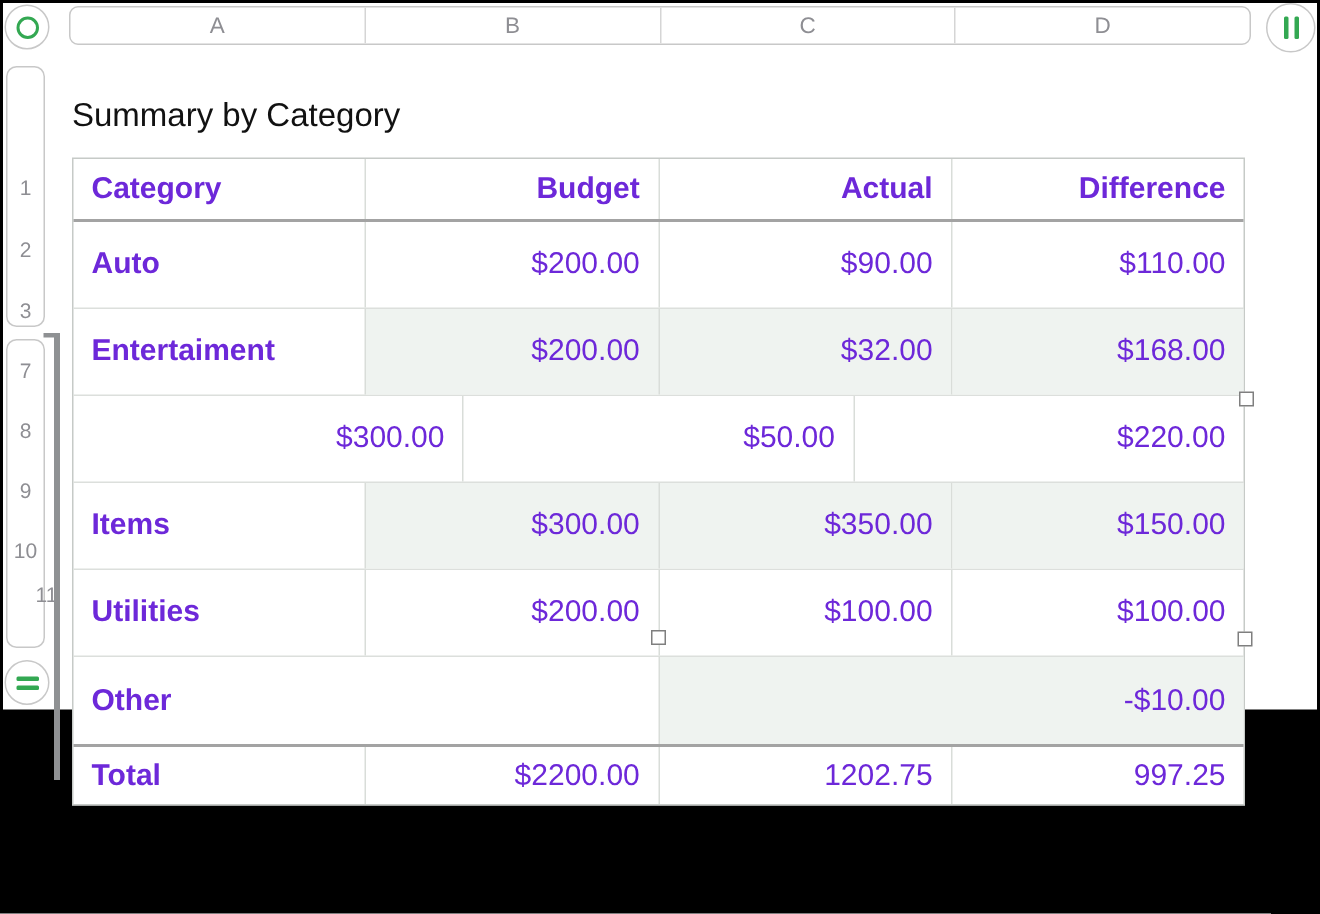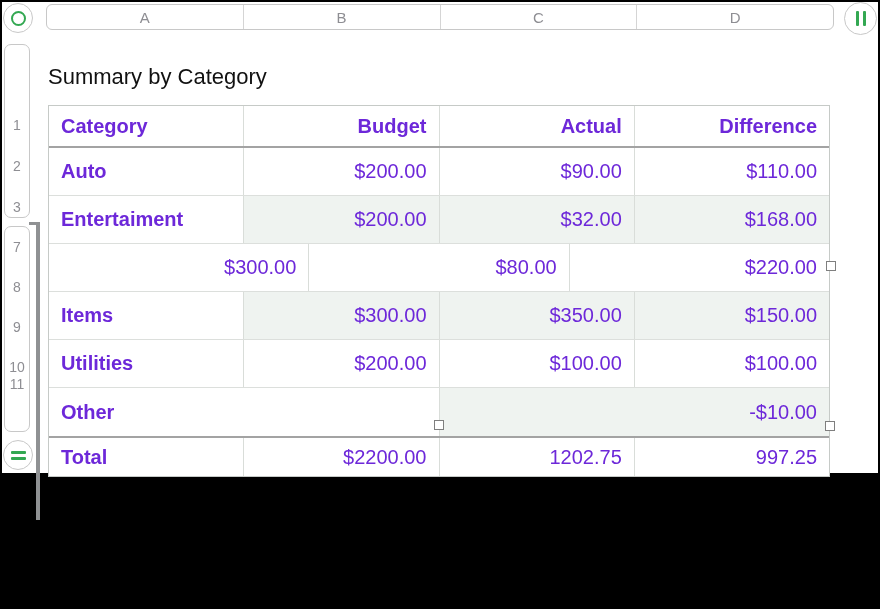--- a/index.html
+++ b/index.html
@@ -57,21 +57,21 @@
     position:absolute;left:46px;top:60px;width:782px;height:30px;
     text-align:left;font-size:22px;color:#111;line-height:30px;
   }
   
   .sheet-table{
     position:absolute;left:46px;top:103px;width:782px;
     background:#fff;border:1px solid #c6cac7;box-sizing:border-box;
   }
   .t-row{display:flex;box-sizing:border-box;}
   .t-row.head{height:42px;border-bottom:2px solid #a3a3a3;}
-  .t-row.body{height:48px;border-bottom:1px solid #dcdfdc;}
+  .t-row.body{height:58px;border-bottom:1px solid #dcdfdc;}
   .t-row.body.last{border-bottom:none;}
   .t-row.foot{height:40px;border-top:2px solid #a3a3a3;}
   .t-cell{
     flex:1;display:flex;align-items:center;padding:0 12px;
     font-size:20px;color:#6d28d9;box-sizing:border-box;
     border-right:1px solid #d9ddd9;overflow:hidden;white-space:nowrap;
   }
   .t-cell:last-child{border-right:none;}
   .t-cell.lbl{font-weight:bold;justify-content:flex-start;}
   .t-cell.val{justify-content:flex-end;}
@@ -131,21 +131,21 @@
         <div class="t-cell val">$110.00</div>
       </div>
       <div class="t-row body shaded">
         <div class="t-cell lbl">Entertaiment</div>
         <div class="t-cell val">$200.00</div>
         <div class="t-cell val">$32.00</div>
         <div class="t-cell val">$168.00</div>
       </div>
       <div class="t-row body">
         <div class="t-cell val">$300.00</div>
-        <div class="t-cell val">$80.00</div>
+        <div class="t-cell val">$50.00</div>
         <div class="t-cell val">$220.00</div>
       </div>
       <div class="t-row body shaded">
         <div class="t-cell lbl">Items</div>
         <div class="t-cell val">$300.00</div>
         <div class="t-cell val">$350.00</div>
         <div class="t-cell val">$150.00</div>
       </div>
       <div class="t-row body">
         <div class="t-cell lbl">Utilities</div>
@@ -165,21 +165,21 @@
       </div>
     </div>
 
 <div class="rownum" style="top: 113px;">1</div>
     <div class="rownum" style="top: 154px;">2</div>
     <div class="rownum" style="top: 195px;">3</div>
     <div class="rownum" style="top: 235px;">7</div>
     <div class="rownum" style="top: 275px;">8</div>
     <div class="rownum" style="top: 315px;">9</div>
     <div class="rownum" style="top: 355px;">10</div>
-    <div class="rownum" style="top: 372px;">11</div>
+    <div class="rownum" style="top: 384px; margin-left: 14px;">11</div>
   </div>
 
 <div class="callout-h"></div>
 <div class="callout-v"></div>
 
 <div class="handle right"></div>
 <div class="handle bottom-mid"></div>
 <div class="handle bottom-right"></div>
 
 </body></html>

